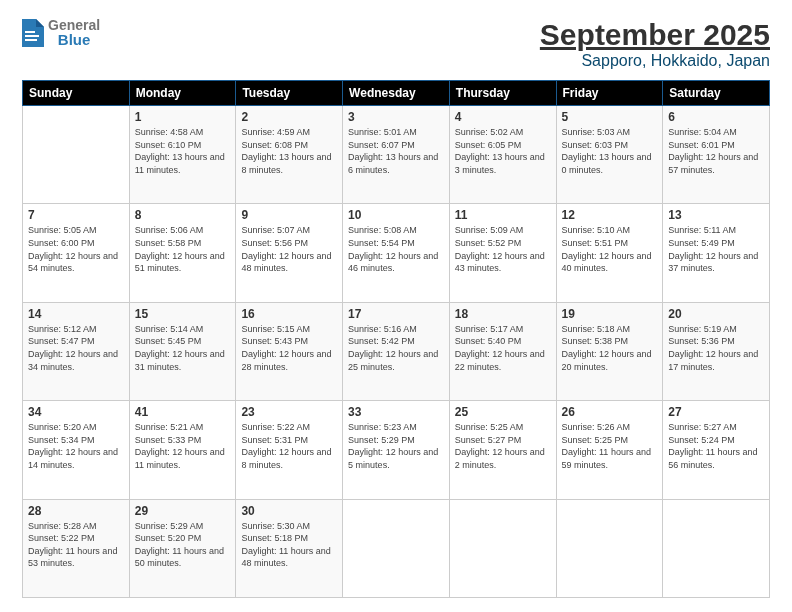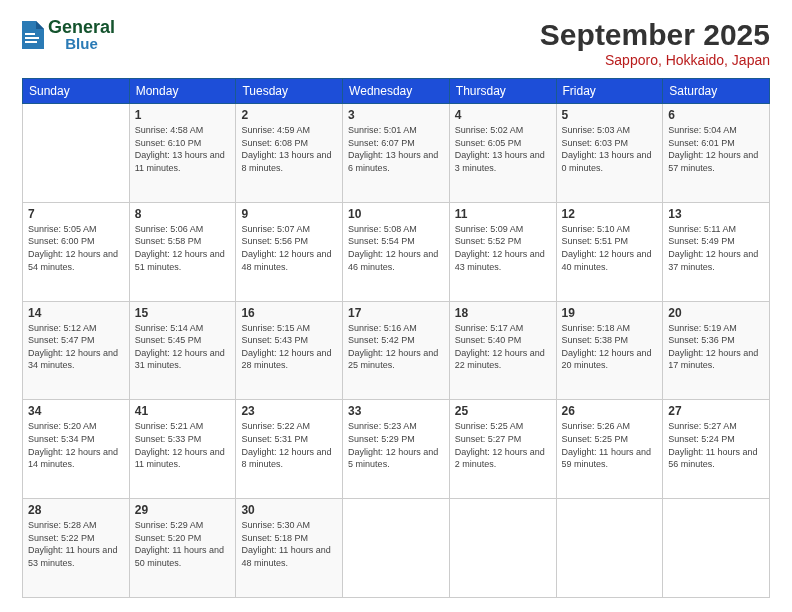--- a/index.html
+++ b/index.html
@@ -26,57 +26,58 @@
     .logo {
       display: flex;
       align-items: center;
     }
     .logo-text {
       display: flex;
       flex-direction: column;
       line-height: 1;
     }
     .logo-general {
-      font-size: 18px;
-      font-weight: bold;
-      color: #14532d;
+      font-size: 14px;
+      font-weight: bold;
+      color: #737373;
     }
     .logo-blue {
       font-size: 15px;
       font-weight: bold;
       color: #2a7ab5;
       text-align: center;
     }
     .logo-icon {
       width: 22px;
       height: 28px;
       margin-right: 4px;
     }
     .title-block {
       text-align: right;
     }
     .month-title {
       font-size: 30px;
       font-weight: bold;
       color: #333;
+      text-decoration: underline;
     }
     .subtitle {
-      font-size: 14px;
-      color: #b91c1c;
+      font-size: 16px;
+      color: #0c4a6e;
     }
     .calendar {
       width: 100%;
       border-collapse: collapse;
       flex: 1;
     }
     .calendar thead tr th {
-      background-color: #1d4ed8;
+      background-color: #000000;
       color: #fff;
       font-size: 12px;
-      font-weight: normal;
+      font-weight: bold;
       padding: 5px 6px;
       text-align: left;
       border: 1px solid #1a5a90;
     }
     .calendar tbody tr td {
       border: 1px solid #ccc;
       vertical-align: top;
       padding: 4px 5px;
       width: calc(100% / 7);
       font-size: 9.5px;

